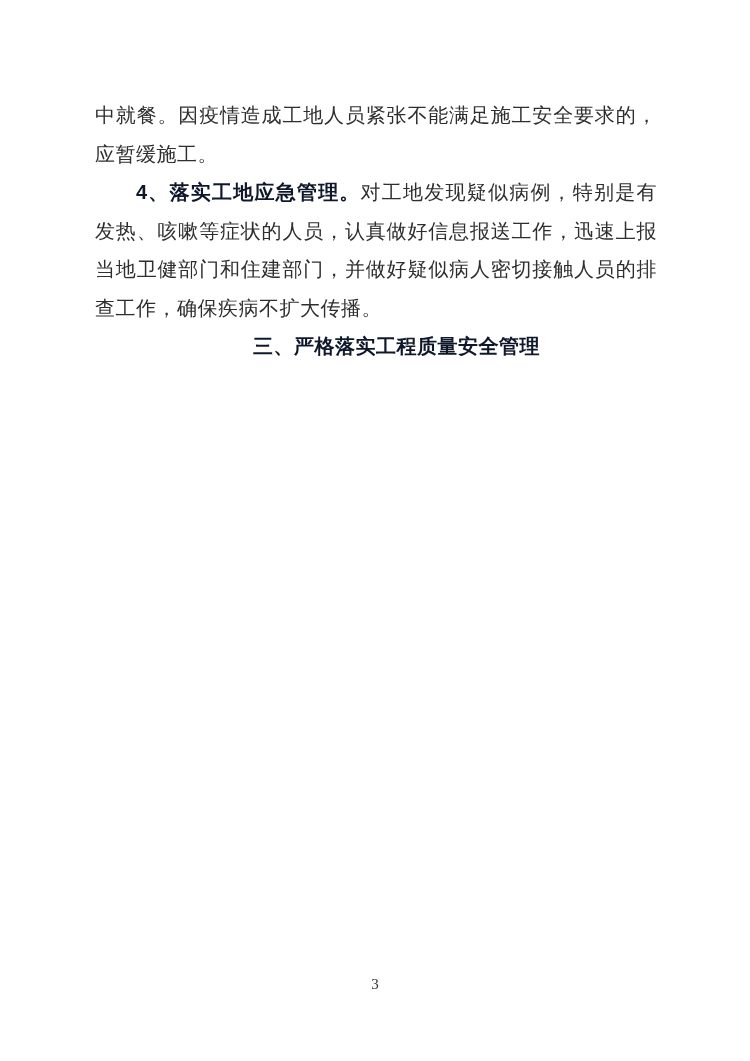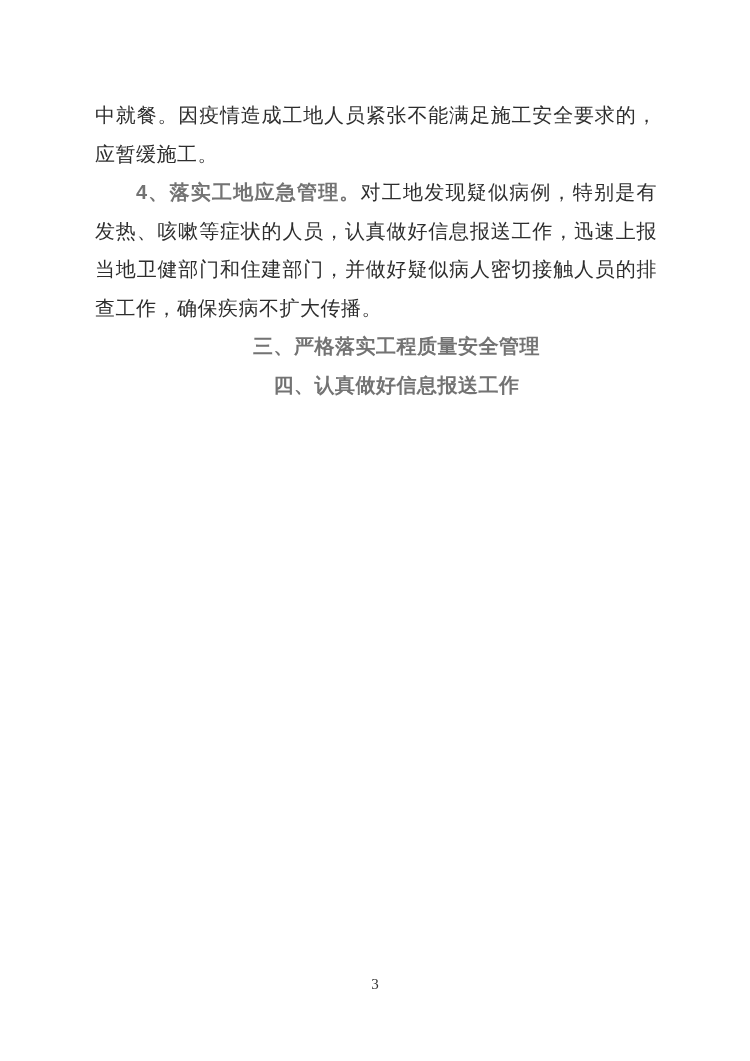--- a/index.html
+++ b/index.html
@@ -38,37 +38,36 @@
     font-weight: 700;
     color: #1c1c1c;
     text-align: center;
   }
   span.run {
     font-weight: normal;
   }
   span.bold {
     font-weight: 700;
     font-family: "Liberation Sans", "DejaVu Sans", sans-serif;
-    color: #737373;
+    color: #0f172a;
   }
   .footer {
     position: absolute;
     left: 0;
     right: 0;
     top: 976px;
     text-align: center;
     font-size: 15px;
     color: #333333;
     font-family: "Liberation Serif", "DejaVu Serif", serif;
   }
 </style>
 </head>
 <body>
 
 <div class="page">
   <div class="content">
       <p class="para body"><span class="run">中就餐。因疫情造成工地人员紧张不能满足施工安全要求的，应暂缓施工。</span></p>
       <p class="para body indent"><span class="run bold">4、落实工地应急管理。</span><span class="run">对工地发现疑似病例，特别是有发热、咳嗽等症状的人员，认真做好信息报送工作，迅速上报当地卫健部门和住建部门，并做好疑似病人密切接触人员的排查工作，确保疾病不扩大传播。</span></p>
       <p class="para heading indent"><span class="run bold">三、严格落实工程质量安全管理</span></p>
-      <p class="para heading indent"><span class="run bold">四、认真做好信息报送工作</span></p>
     </div>
   <div class="footer">3</div>
 </div>
 
 </body></html>

